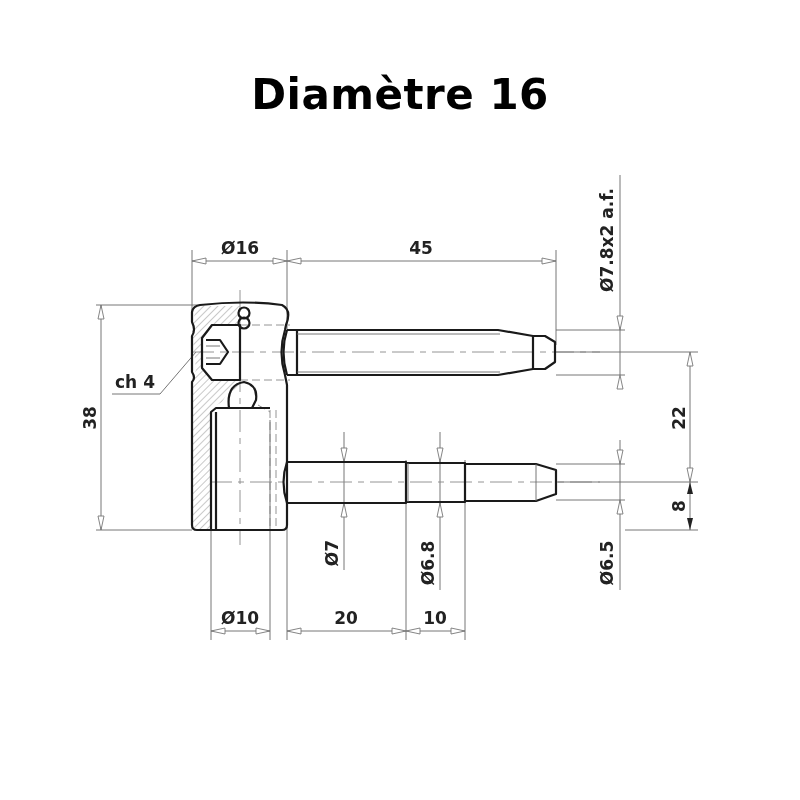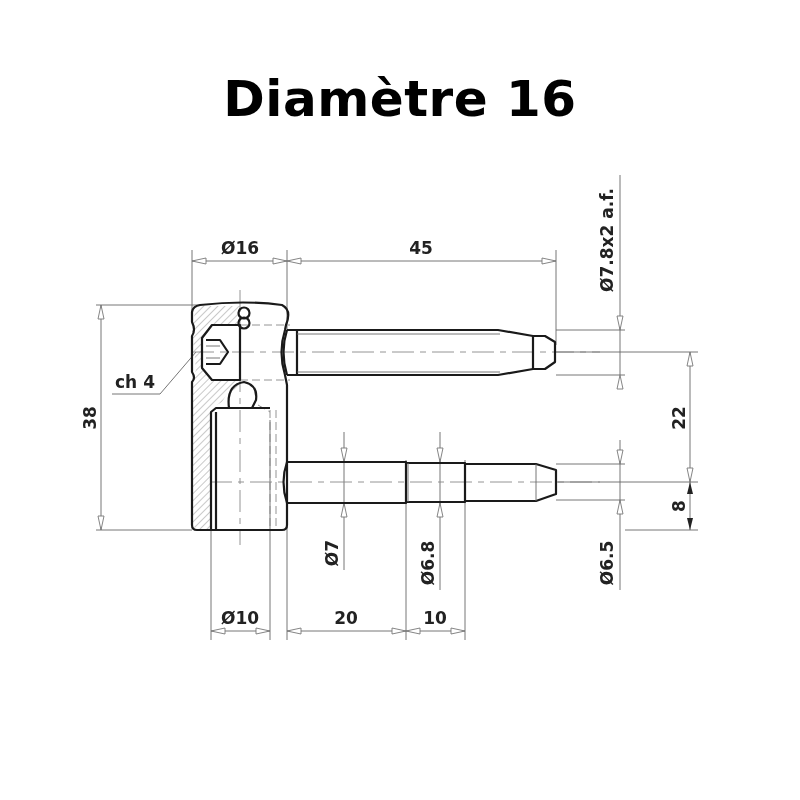--- a/index.html
+++ b/index.html
@@ -1,17 +1,17 @@
 <!DOCTYPE html>
 <html><head>
 <meta charset="utf-8">
 <style>
   html, body { margin: 0; padding: 0; background: #ffffff; }
   body { width: 800px; height: 800px; position: relative; overflow: hidden; font-family: "DejaVu Sans", sans-serif; }
-  .title { position: absolute; left: 0; top: 70px; width: 800px; text-align: center; font-size: 50px; font-weight: bold; color: #000; letter-spacing: 0.5px; }
+  .title { position: absolute; left: 0; top: 70px; width: 800px; text-align: center; font-size: 42px; font-weight: bold; color: #000; letter-spacing: 0.5px; }
   svg { position: absolute; left: 0; top: 0; }
   .dim-text { font-family: "DejaVu Sans", sans-serif; font-weight: bold; font-size: 17px; fill: #222; }
   .thick { stroke: #1a1a1a; stroke-width: 2.2; fill: none; stroke-linejoin: round; }
   .thin { stroke: #666; stroke-width: 0.9; fill: none; }
   .center { stroke: #888; stroke-width: 0.9; fill: none; stroke-dasharray: 22 6 6 6; }
   .hidden { stroke: #888; stroke-width: 0.9; fill: none; stroke-dasharray: 8 4; }
   .arrow { fill: #fff; stroke: #777; stroke-width: 0.9; }
 </style>
 </head>
 <body>

